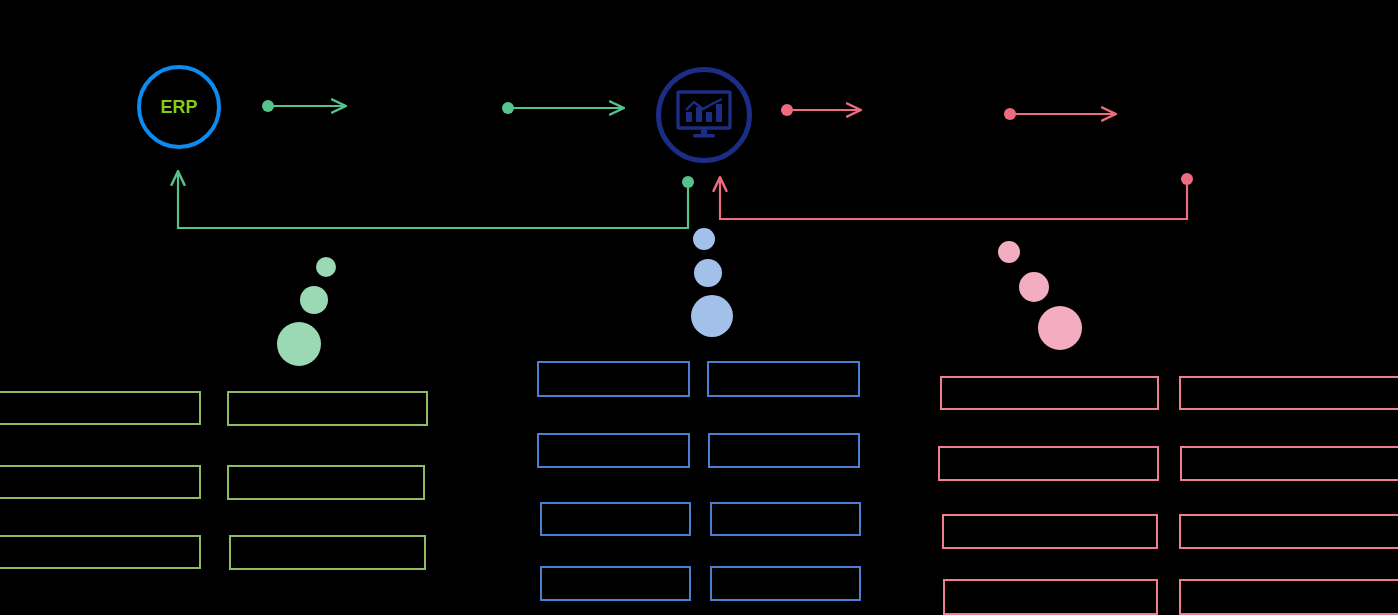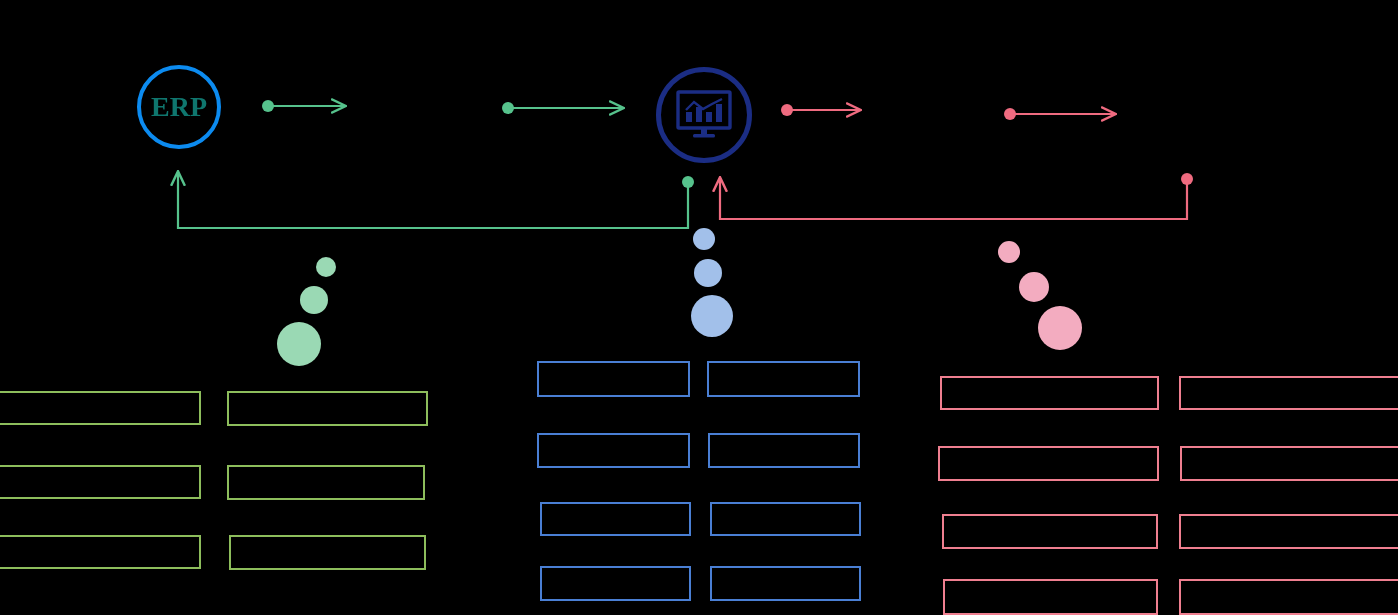--- a/index.html
+++ b/index.html
@@ -26,25 +26,25 @@
     justify-content: center;
   }
   #erp-node {
     left: 137px;
     top: 65px;
     width: 84px;
     height: 84px;
     border: 4px solid #0c8bf0;
   }
   #erp-label {
-    color: #0f766e;
-    font-size: 28px;
+    color: #84cc16;
+    font-size: 18px;
     font-weight: 700;
     letter-spacing: 0px;
-    font-family: Liberation Serif, serif;
+    font-family: Liberation Sans, sans-serif;
     line-height: 1;
   }
   #bi-node {
     left: 656px;
     top: 67px;
     width: 96px;
     height: 96px;
     border: 5px solid #1b2d84;
   }
   #bi-node svg { display: block; }

